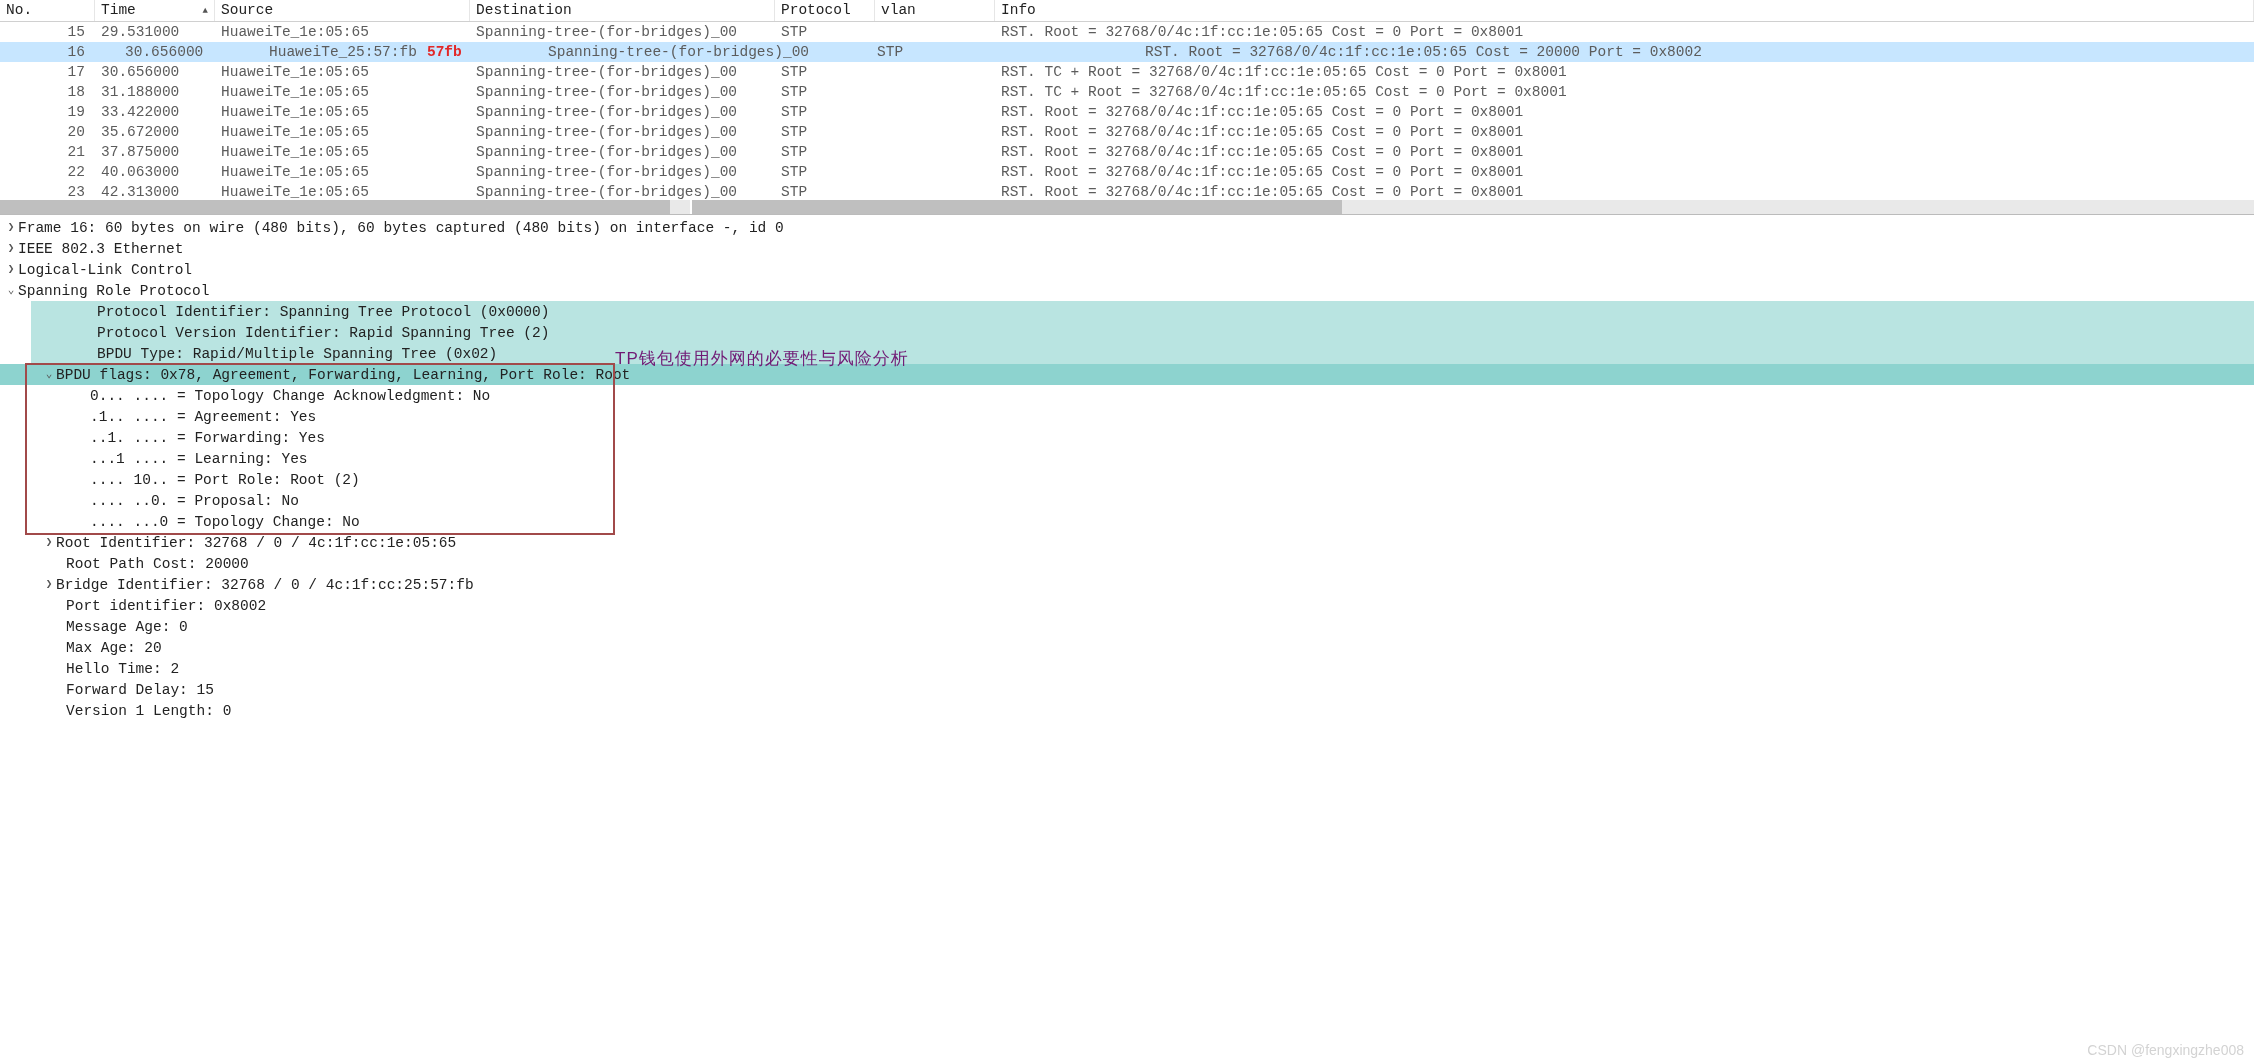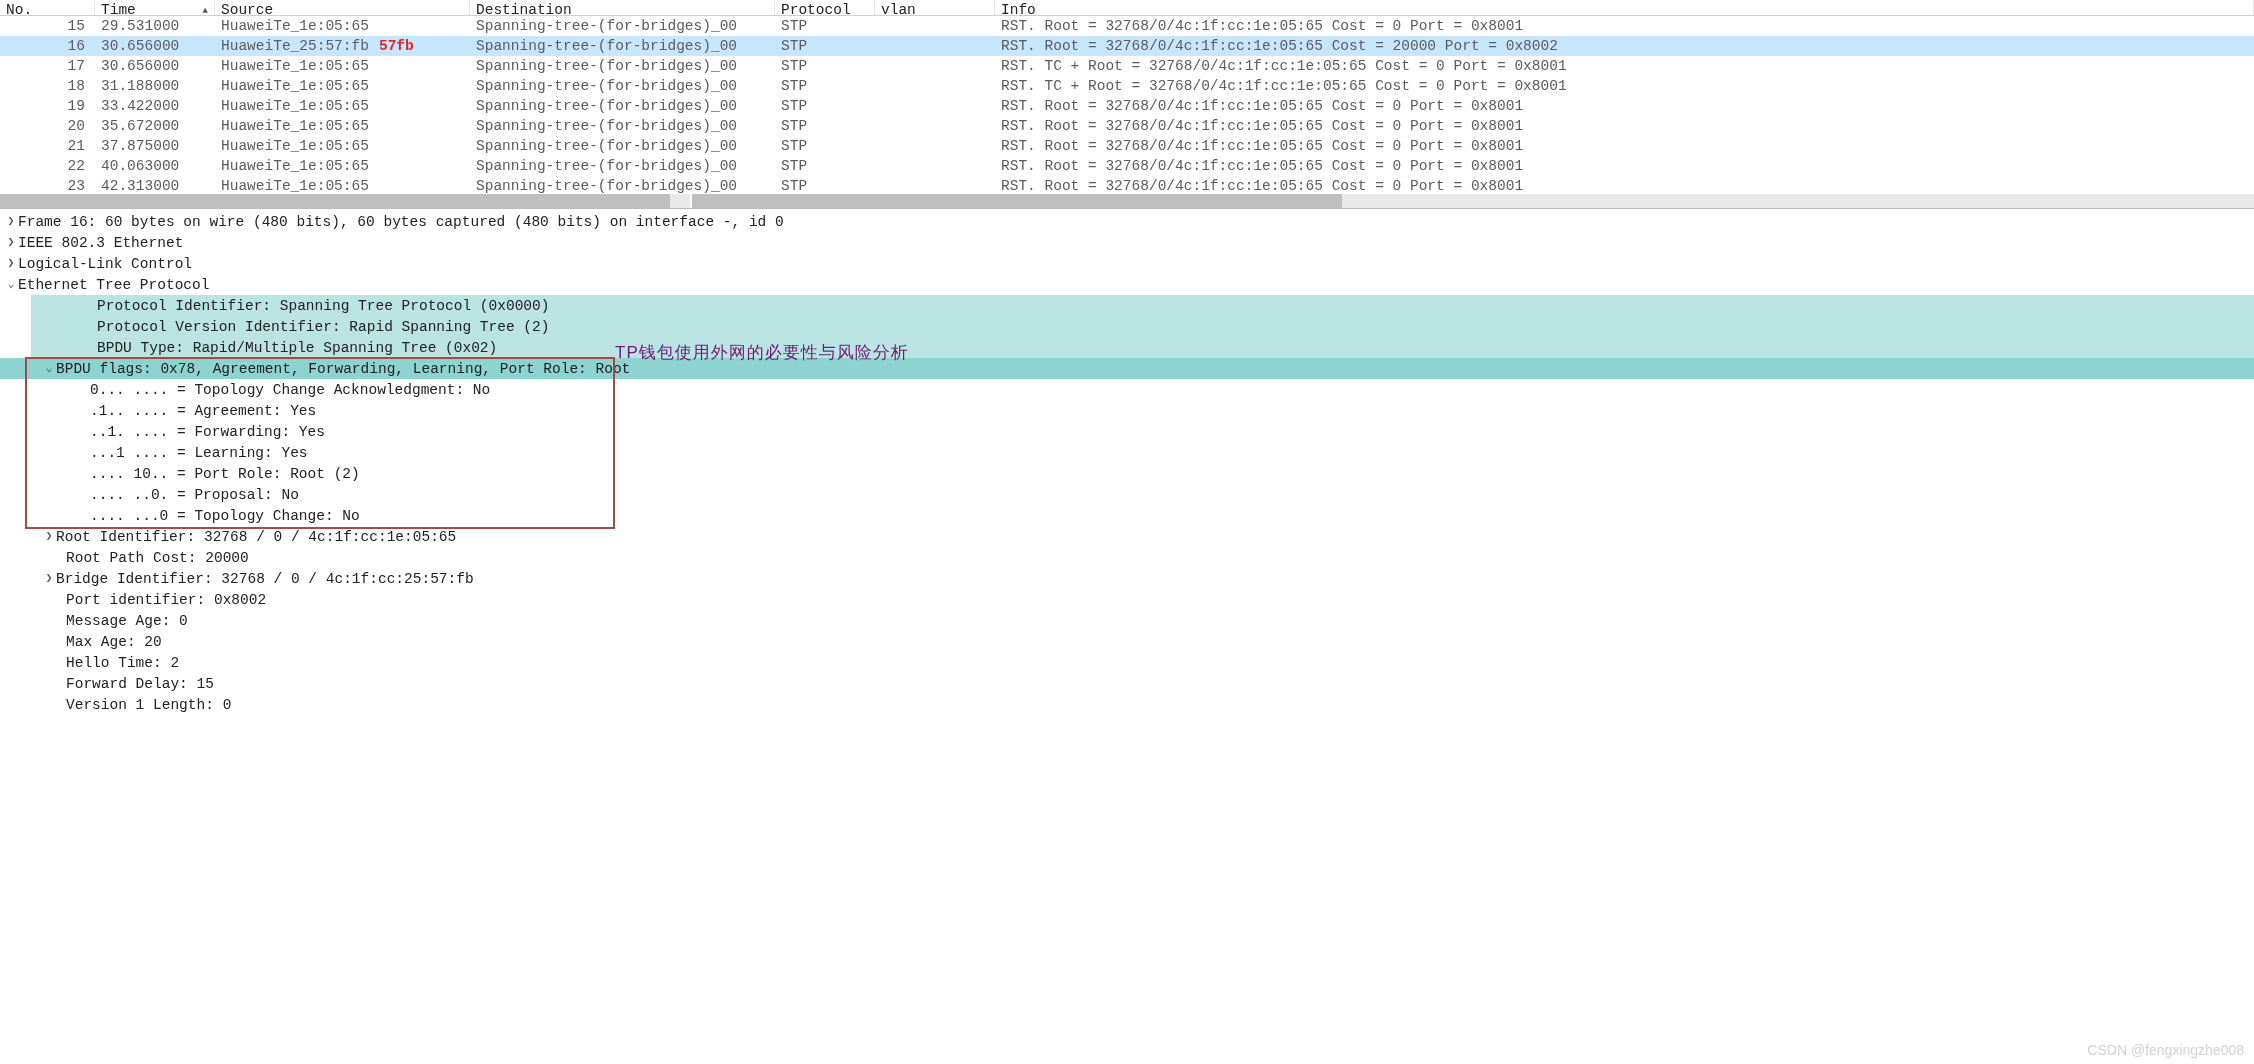--- a/index.html
+++ b/index.html
@@ -1,32 +1,32 @@
 <!DOCTYPE html>
 <html><head>
 <meta charset="utf-8">
 <style>
   html,body{margin:0;padding:0;font-family:"Consolas","Courier New",monospace;font-size:14.5px;color:#222;background:#fff;overflow:hidden;}
   *{box-sizing:border-box;}
   
   .packet-list{border-bottom:1px solid #bbb;}
-  .pl-header{display:flex;background:#fff;border-bottom:1px solid #d0d0d0;height:16px;align-items:stretch;justify-content:center;}
+  .pl-header{display:flex;background:#fff;border-bottom:1px solid #d0d0d0;height:22px;align-items:stretch;justify-content:center;}
   .pl-header .col{border-right:1px solid #e6e6e6;padding:2px 6px;color:#222;font-weight:400;white-space:nowrap;overflow:hidden;position:relative;}
   .col-no{width:95px;text-align:left;}
   .col-time{width:120px;}
   .col-src{width:255px;}
   .col-dst{width:305px;}
   .col-proto{width:100px;}
   .col-vlan{width:120px;}
   .col-info{flex:1;}
   .sort-icon{font-size:9px;position:absolute;right:6px;top:6px;color:#555;}
   .pl-body{height:178px;overflow:hidden;background:#fff;}
   .pl-row{display:flex;height:20px;align-items:center;white-space:nowrap;}
   .pl-row .col{padding:0 6px;overflow:hidden;color:#5c5c5c;}
-  .pl-row.selected{background:#c7e6ff;}
+  .pl-row.selected{background:#c7e6ff;gap:24px;}
   .pl-row .col-no{text-align:right;padding-right:10px;padding-left:34px;}
   .annot-red{color:#e22727;font-weight:700;margin-left:10px;}
   
   .hscroll-wrap{display:flex;height:14px;background:#fff;}
   .hscroll{height:14px;background:#e9e9e9;position:relative;}
   .hscroll .thumb{position:absolute;top:0;height:14px;background:#bfbfbf;}
   .hscroll.left{flex:0 0 690px;}
   .hscroll.right{flex:1;margin-left:2px;}
   
   .details{padding:2px 0 4px 0;position:relative;}
@@ -149,21 +149,21 @@
     <div class="hscroll right">
         <div class="thumb" style="left:0;width:650px"></div>
       </div>
   </div>
 </div>
 
 <div class="details">
   <div class="tree-row"><span class="tw">❯</span><span>Frame 16: 60 bytes on wire (480 bits), 60 bytes captured (480 bits) on interface -, id 0</span></div>
   <div class="tree-row"><span class="tw">❯</span><span>IEEE 802.3 Ethernet</span></div>
   <div class="tree-row"><span class="tw">❯</span><span>Logical-Link Control</span></div>
-  <div class="tree-row"><span class="tw">⌄</span><span>Ethernet Tree Protocol</span></div>
+  <div class="tree-row"><span class="tw">⌄</span><span>Spanning Role Protocol</span></div>
   <div class="tree-row hl-teal2"><span class="tw blank">.</span><span class="ind i2"></span><span>Protocol Identifier: Spanning Tree Protocol (0x0000)</span></div>
   <div class="tree-row hl-teal2"><span class="tw blank">.</span><span class="ind i2"></span><span>Protocol Version Identifier: Rapid Spanning Tree (2)</span></div>
   <div class="tree-row hl-teal2"><span class="tw blank">.</span><span class="ind i2"></span><span>BPDU Type: Rapid/Multiple Spanning Tree (0x02)</span></div>
   <div class="tree-row hl-teal"><span class="tw blank">.</span><span class="ind i1"></span><span class="tw">⌄</span><span>BPDU flags: 0x78, Agreement, Forwarding, Learning, Port Role: Root</span></div>
   <div class="tree-row"><span class="tw blank">.</span><span class="ind i3"></span><span>0... .... = Topology Change Acknowledgment: No</span></div>
   <div class="tree-row"><span class="tw blank">.</span><span class="ind i3"></span><span>.1.. .... = Agreement: Yes</span></div>
   <div class="tree-row"><span class="tw blank">.</span><span class="ind i3"></span><span>..1. .... = Forwarding: Yes</span></div>
   <div class="tree-row"><span class="tw blank">.</span><span class="ind i3"></span><span>...1 .... = Learning: Yes</span></div>
   <div class="tree-row"><span class="tw blank">.</span><span class="ind i3"></span><span>.... 10.. = Port Role: Root (2)</span></div>
   <div class="tree-row"><span class="tw blank">.</span><span class="ind i3"></span><span>.... ..0. = Proposal: No</span></div>

